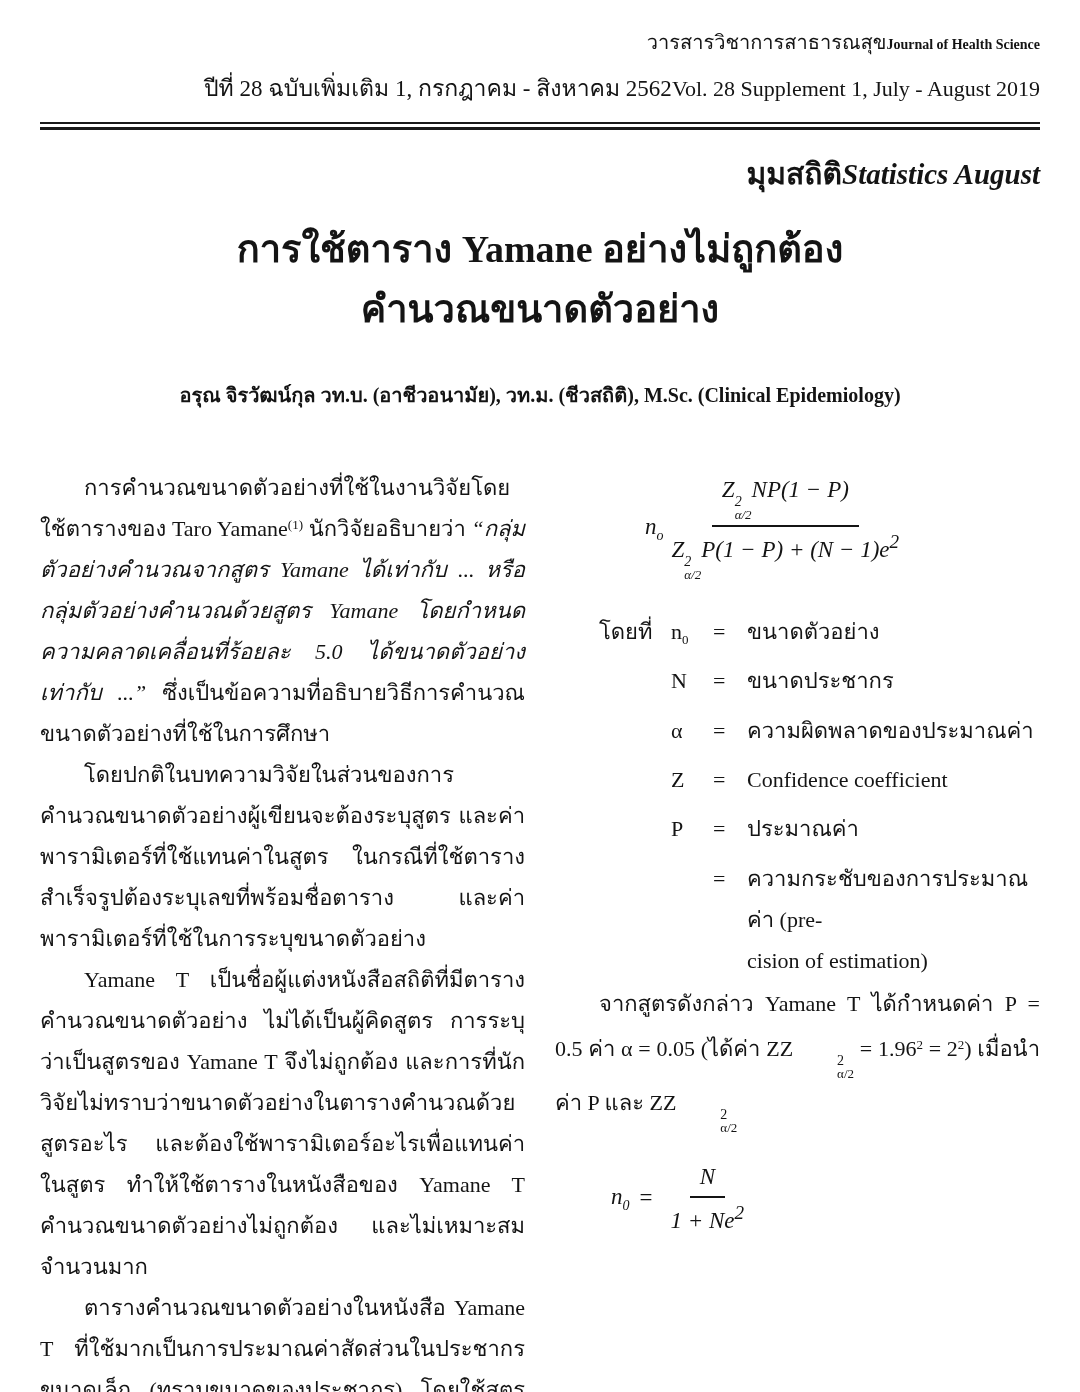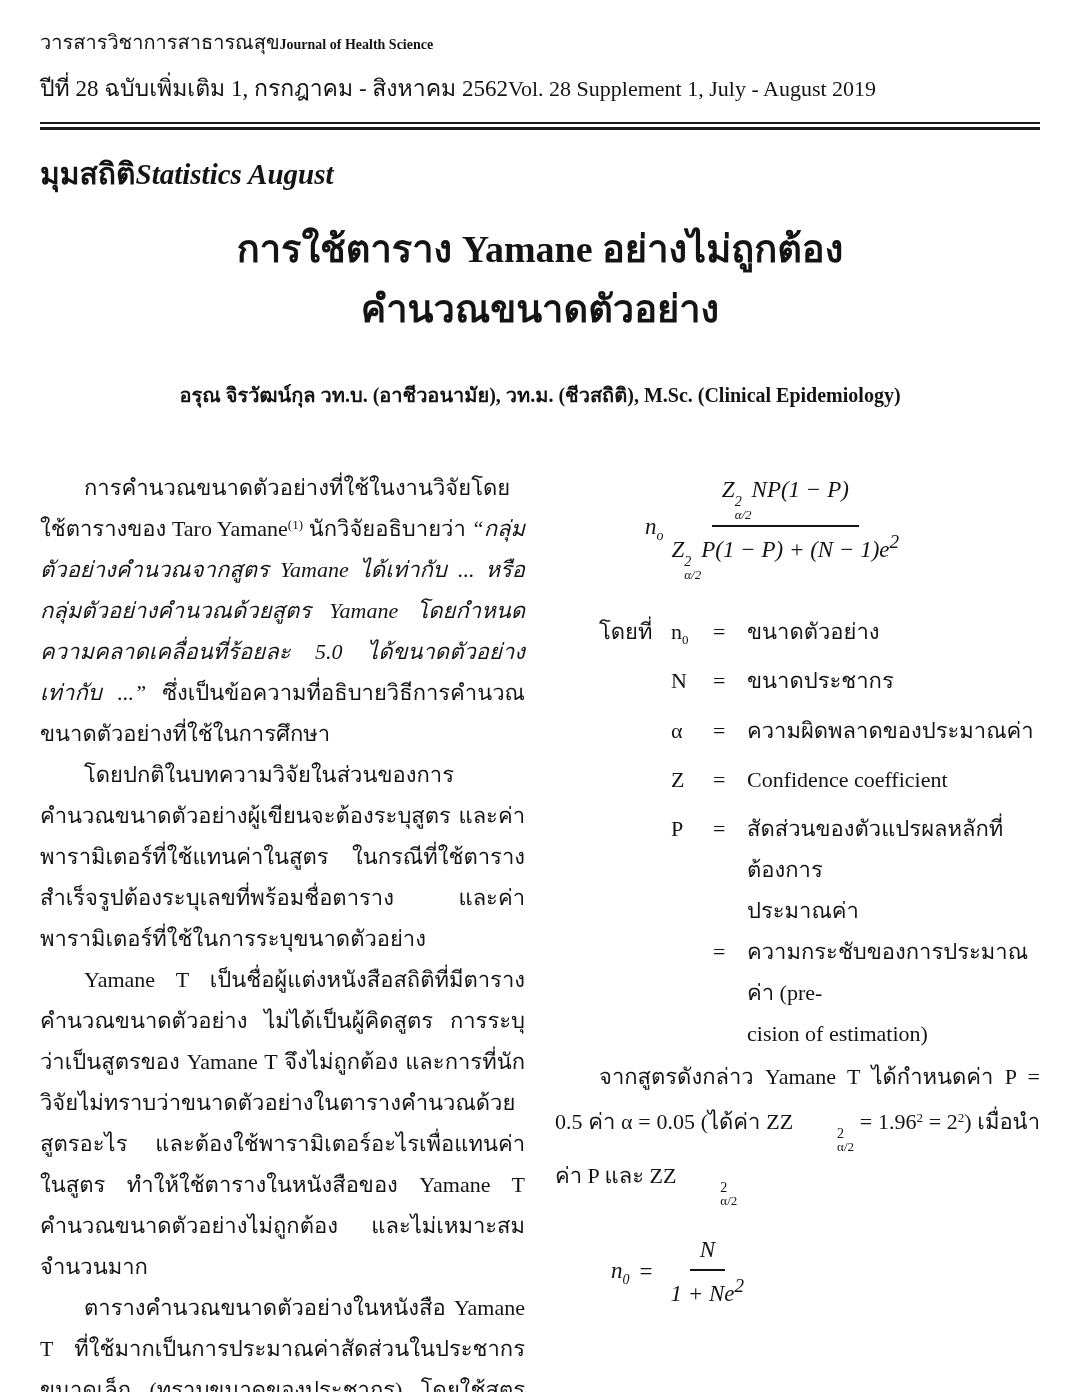--- a/index.html
+++ b/index.html
@@ -3,21 +3,21 @@
 <meta charset="utf-8">
 <title>Journal of Health Science</title>
 <style>
   html,body{margin:0;padding:0;background:#ffffff;}
   .page{
     width:1080px;height:1392px;margin:0 auto;background:#ffffff;color:#141414;
     box-sizing:border-box;padding:26px 40px 0;overflow:hidden;
     font-family:"Liberation Serif","DejaVu Serif",serif;
   }
   
-  .header-top,.header-issue,.section-row{display:flex;justify-content:flex-start;align-items:baseline;}
+  .header-top,.header-issue,.section-row{display:flex;justify-content:flex-end;align-items:baseline;margin-left:32px;}
   .journal-th{font-size:20px;}
   .journal-en{font-size:14px;font-weight:bold;}
   .header-issue{margin-top:12px;}
   .issue-th{font-size:23px;}
   .issue-en{font-size:22px;}
   .rule{margin-top:16px;}
   .rule-thin{height:2px;background:#1a1a1a;}
   .rule-thick{height:3px;background:#1a1a1a;margin-top:3px;}
   .section-row{margin-top:20px;}
   .section-th{font-family:"Liberation Sans","DejaVu Sans",sans-serif;font-weight:bold;font-size:30px;}
@@ -146,21 +146,20 @@
             <span class="def-text">
                 <span class="def-line">Confidence coefficient</span>
                 <span class="def-line"></span>
               </span>
           </div>
           <div class="def-row">
             <span class="def-prefix"></span>
             <span class="def-sym"><span>P</span><sub></sub></span>
             <span class="def-eq">=</span>
             <span class="def-text">
-                <span class="def-line">สัดส่วนของตัวแปรผลหลักที่ต้องการ</span>
                 <span class="def-line">ประมาณค่า</span>
               </span>
           </div>
           <div class="def-row">
             <span class="def-prefix"></span>
             <span class="def-sym"><span></span><sub></sub></span>
             <span class="def-eq">=</span>
             <span class="def-text">
                 <span class="def-line">ความกระชับของการประมาณค่า (pre-</span>
                 <span class="def-line">cision of estimation)</span>

